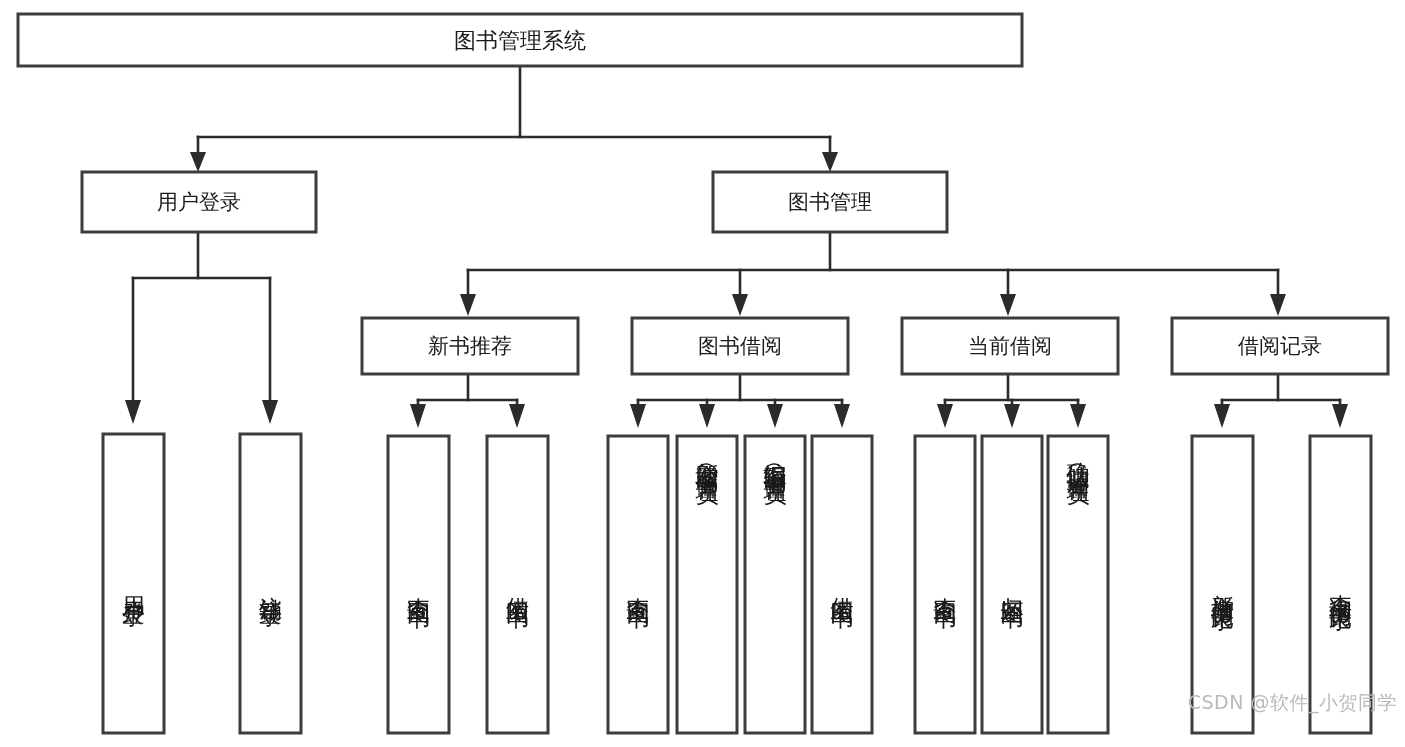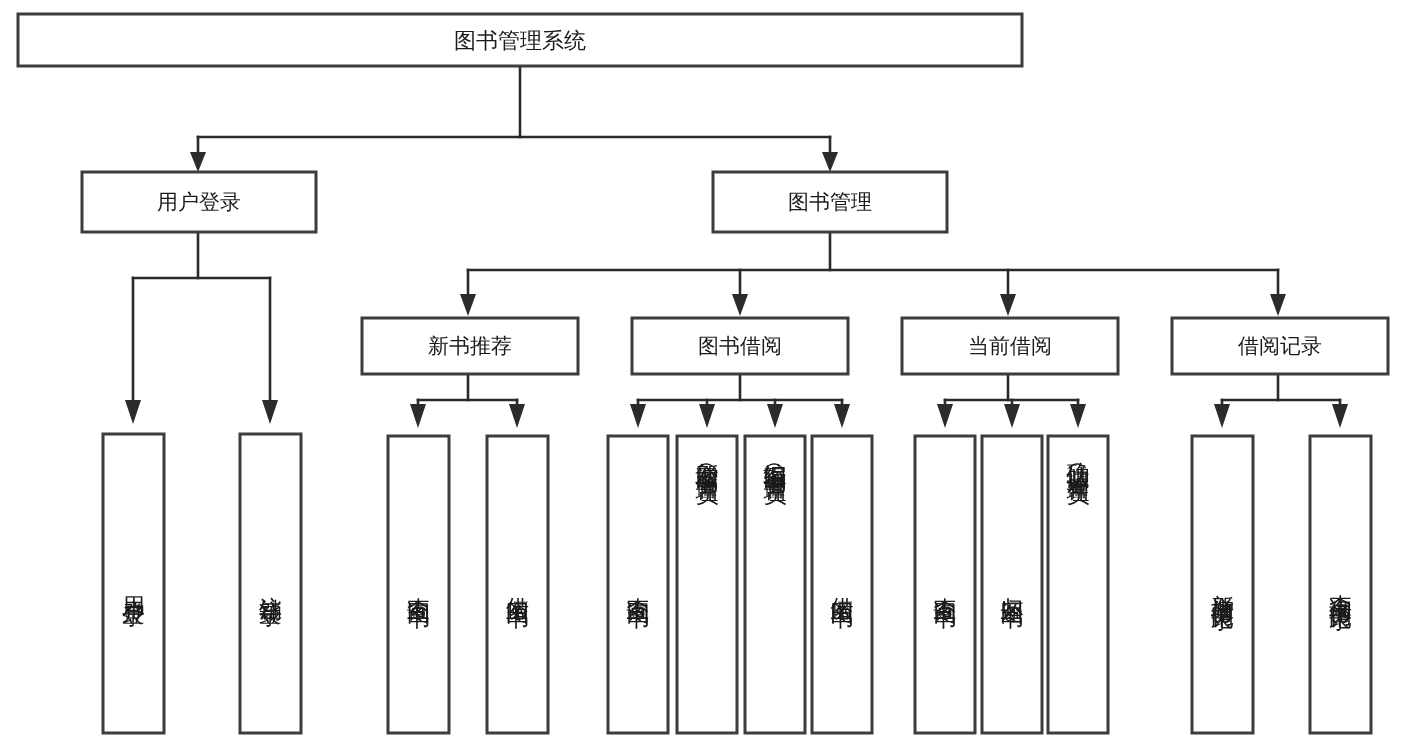--- a/index.html
+++ b/index.html
@@ -239,14 +239,15 @@
     <span class="vtext">确认归还（管理员）</span>
   </div>
 
   <div class="vtext-wrap" style="left:1192px; top:436px; width:61px; height:297px; align-items:center;">
     <span class="vtext">新增借阅记录</span>
   </div>
   <div class="vtext-wrap" style="left:1310px; top:436px; width:61px; height:297px; align-items:center;">
     <span class="vtext">查询借阅记录</span>
   </div>
 
+  <div class="watermark">CSDN @软件_小贺同学</div>
 
 </div>
 
 </body></html>

